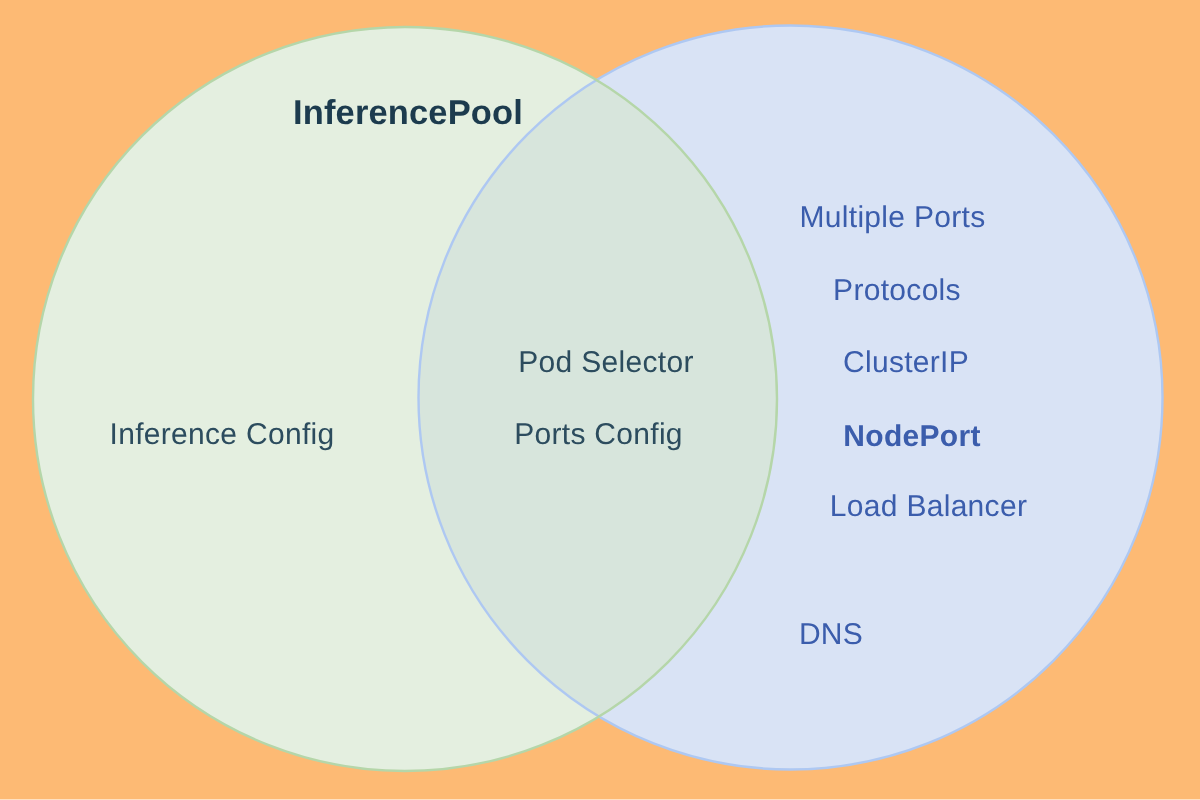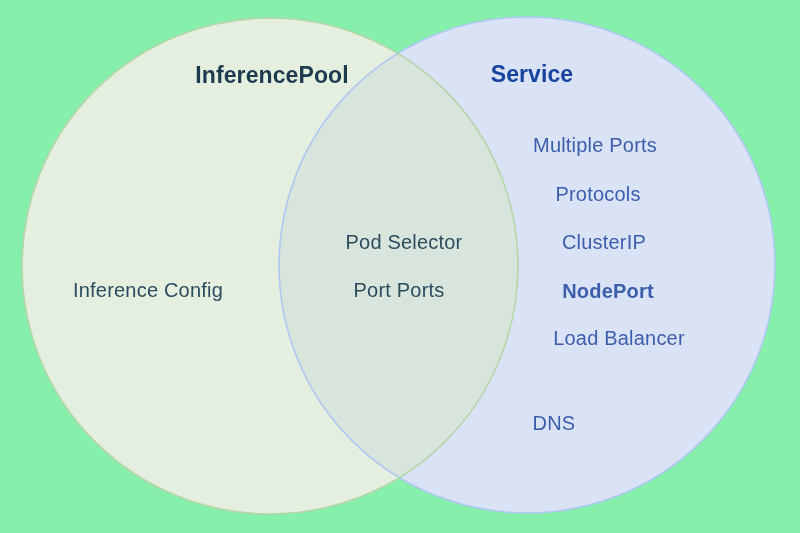--- a/index.html
+++ b/index.html
@@ -5,21 +5,21 @@
   html, body {
     margin: 0;
     padding: 0;
     background: #ffffff;
     font-family: "Liberation Sans", "DejaVu Sans", sans-serif;
   }
   .stage {
     position: relative;
     width: 800px;
     height: 533px;
-    background: #86efac;
+    background: #fdba74;
     overflow: hidden;
   }
   .stage svg {
     position: absolute;
     left: 0;
     top: 0;
   }
   .label {
     position: absolute;
     transform: translate(-50%, -50%);
@@ -55,26 +55,25 @@
 
     <circle cx="270" cy="266" r="248" stroke="none" fill="#e4efe0"></circle>
 
     <circle cx="270" cy="266" r="248" stroke="none" clip-path="url(#clip-right-circle)" fill="#d7e5dc"></circle>
 
     <circle cx="527" cy="265" r="248" fill="none" stroke-width="1.6" stroke="#aec8f2"></circle>
     <circle cx="270" cy="266" r="248" fill="none" stroke-width="1.6" stroke="#b5d6a9"></circle>
   </svg>
 
   <div class="label title left-title" style="left:272px; top:75px;">InferencePool</div>
-  <div class="label title right-title" style="left:532px; top:74px;">Service</div>
 
   <div class="label left-item" style="left:148px; top:290px;">Inference Config</div>
 
   <div class="label left-item" style="left:404px; top:242px;">Pod Selector</div>
-  <div class="label left-item" style="left:399px; top:290px;">Port Ports</div>
+  <div class="label left-item" style="left:399px; top:290px;">Ports Config</div>
 
   <div class="label right-item" style="left:595px; top:145px;">Multiple Ports</div>
   <div class="label right-item" style="left:598px; top:194px;">Protocols</div>
   <div class="label right-item" style="left:604px; top:242px;">ClusterIP</div>
   <div class="label right-item" style="left:608px; top:291px;font-weight:bold;">NodePort</div>
   <div class="label right-item" style="left:619px; top:338px;">Load Balancer</div>
   <div class="label right-item" style="left:554px; top:423px;">DNS</div>
 
 </div>
 

